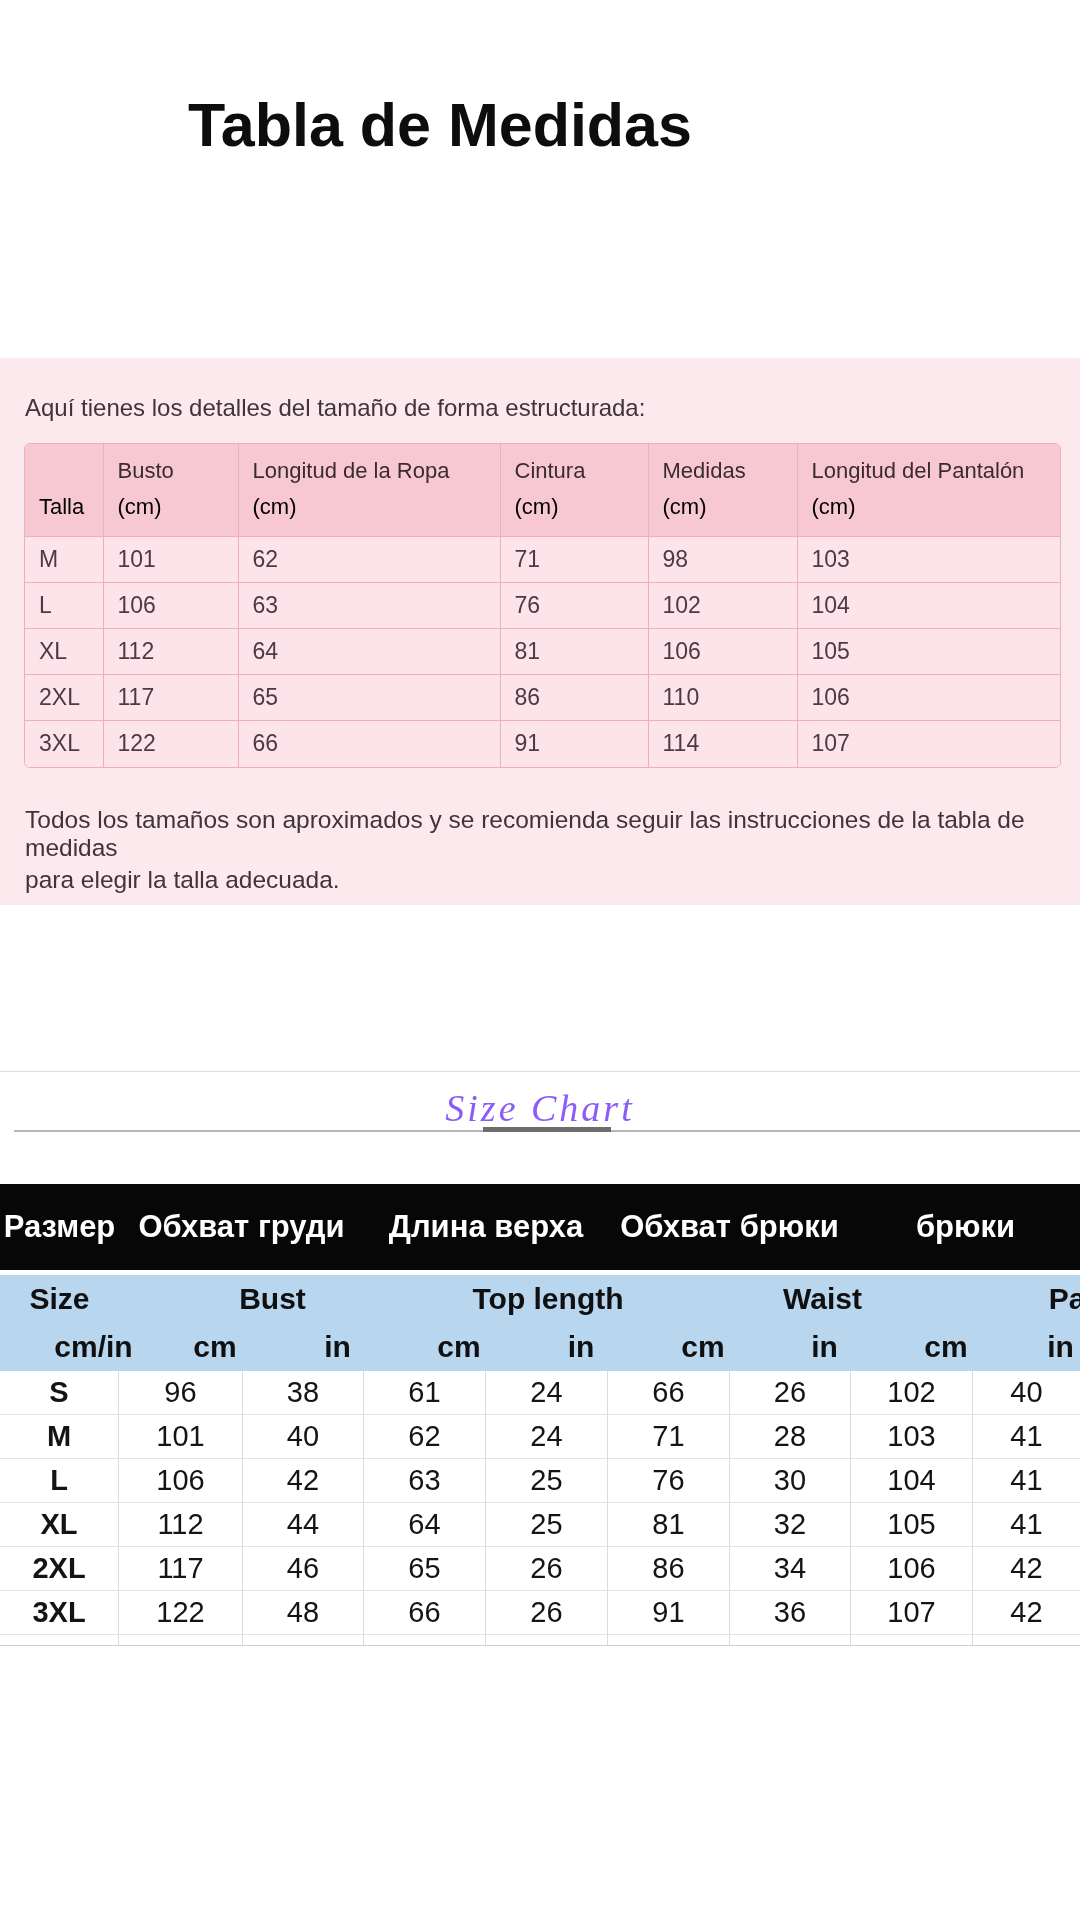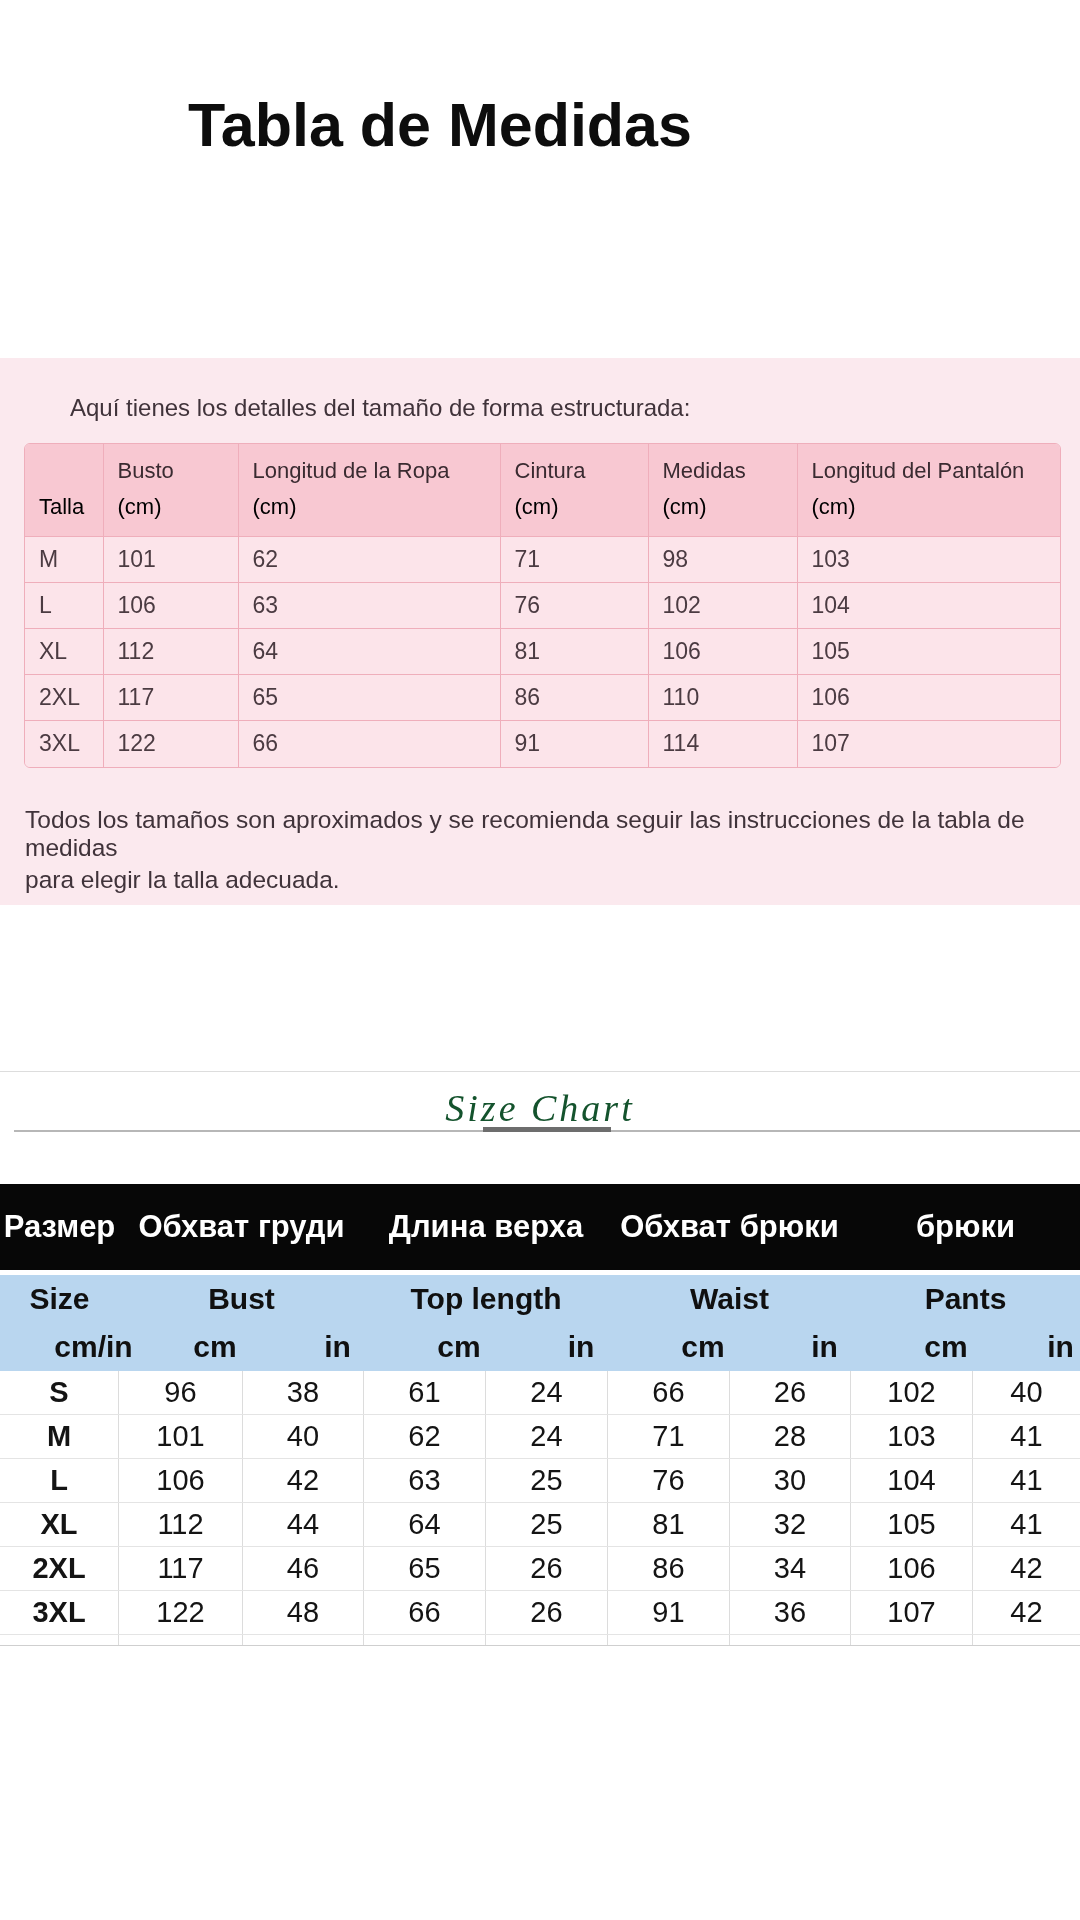--- a/index.html
+++ b/index.html
@@ -6,53 +6,53 @@
   html,body { width:1080px; height:1920px; background:#ffffff;
     font-family:"Liberation Sans", sans-serif; position:relative; overflow:hidden; }
 
   
   .page-title { position:absolute; top:90px; left:0; width:880px; text-align:center;
     font-size:61px; font-weight:bold; color:#0d0d0d; }
 
   
   .pink-panel { position:absolute; top:358px; left:0; width:1080px; height:547px;
     background:#fbe9ee; }
-  .intro-text { position:absolute; top:36px; left:25px; font-size:24px; color:#40333a;margin-left:45px; }
+  .intro-text { position:absolute; top:36px; left:25px; font-size:24px; color:#40333a; }
 
   .sp-table-wrap { position:absolute; top:85px; left:24px; width:1037px;
     border:1px solid #efaebb; border-radius:6px; overflow:hidden; }
   .sp-table { width:100%; border-collapse:collapse; table-layout:fixed; }
   .sp-table th { background:#f8c8d2; font-weight:normal; text-align:left;
     padding:10px 6px 14px 14px; vertical-align:bottom; }
   .sp-table th .h-top { font-size:22px; color:#3a2b31; height:38px; line-height:34px; }
   .sp-table th .h-bot { font-size:22px; color:#000000; height:30px; line-height:30px; }
   .sp-table td { background:#fce4ea; height:46px; font-size:23px; color:#4b3b42;
     padding-left:14px; border-top:1px solid #efaebb; }
   .sp-table th:not(:last-child), .sp-table td:not(:last-child) {
     border-right:1px solid #efaebb; }
 
   .footer-line1 { position:absolute; top:448px; left:25px; font-size:24.5px; color:#40333a; }
   .footer-line2 { position:absolute; top:492px; left:25px; font-size:24.5px; color:#40333a;margin-top:16px; }
 
   
   .sc-topline  { position:absolute; top:1071px; left:0; width:1080px; height:1px; background:#dddddd; }
   .sc-title { position:absolute; top:1086px; left:0; width:1080px; text-align:center;
     font-family:"Liberation Serif", serif; font-style:italic; font-size:38px;
-    letter-spacing:3px; color:#14532d; }
+    letter-spacing:3px; color:#8b5cf6; }
   .sc-midline   { position:absolute; top:1130px; left:14px; width:1066px; height:2px; background:#b7b7b7; }
   .sc-underline { position:absolute; top:1127px; left:483px; width:128px; height:5px; background:#6d6d6d; }
 
   .ru-header { position:absolute; top:1184px; left:0; width:1080px; height:86px;
     background:#070707; display:grid; grid-template-columns:119px 245px 244px 243px 229px;
     align-items:center; justify-items:center; color:#ffffff; font-weight:bold;
     font-size:31px; text-align:center; line-height:1.15; }
 
   .en-header { position:absolute; top:1275px; left:0; width:1080px; height:48px;
     background:#b9d6ef; display:grid; grid-template-columns:119px 245px 244px 243px 229px;
-    align-items:center; justify-items:center; font-weight:bold; font-size:30px; color:#101010; }
+    align-items:center; justify-items:center; font-weight:bold; font-size:30px; color:#101010;gap:31px; }
   .units-row { position:absolute; top:1323px; left:0; width:1080px; height:48px;
     background:#b9d6ef; display:grid;
     grid-template-columns:119px 124px 121px 122px 122px 122px 121px 122px 107px;
     align-items:center; justify-items:center; font-weight:bold; font-size:30px; color:#101010;padding-left:34px; }
 
   .sc-body { position:absolute; top:1371px; left:0; width:1080px; }
   .sc-row { display:grid; grid-template-columns:119px 124px 121px 122px 122px 122px 121px 122px 107px;
     height:44px; border-bottom:1px solid #e4e4e4; }
   .sc-cell { display:flex; align-items:center; justify-content:center;
     font-size:29px; color:#141414; border-right:1px solid #dcdcdc; }

